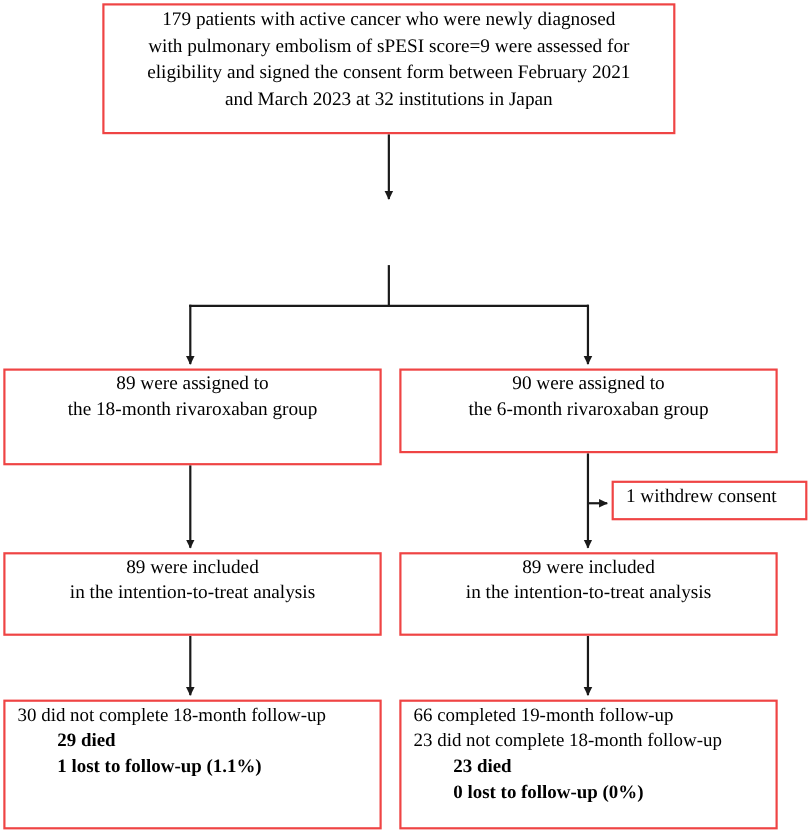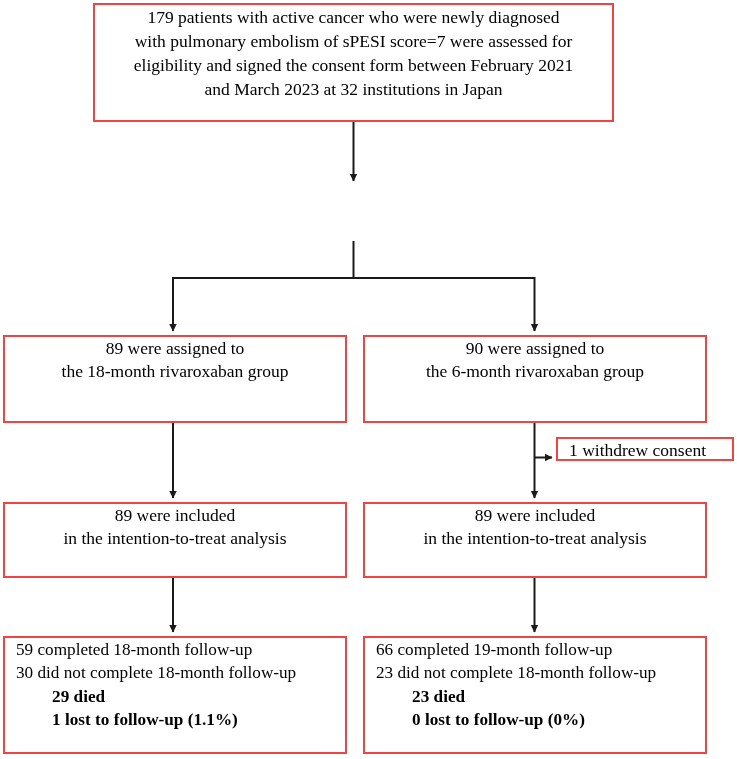--- a/index.html
+++ b/index.html
@@ -47,22 +47,22 @@
   .left-align {
     padding-left: 11px;
   }
   .left-align .line { text-align: left; }
   .indent-1 { padding-left: 2.1em; font-weight: bold; }
 
   
   #node-enrollment { left: 93px;  top: 3px;   width: 521px; height: 119px; }
   #node-randomization { left: 93px; top: 185px; width: 521px; height: 56px; }
   #node-assign-left  { left: 3px;   top: 335px; width: 344px; height: 88px; }
-  #node-assign-right { left: 363px; top: 335px; width: 344px; height: 88px; }
-  #node-withdrew     { left: 556px; top: 437px; width: 178px; height: 24px; }
+  #node-assign-right { left: 363px; top: 335px; width: 344px; height: 77px; }
+  #node-withdrew     { left: 556px; top: 437px; width: 178px; height: 36px; }
   #node-itt-left     { left: 3px;   top: 502px; width: 344px; height: 76px; }
   #node-itt-right    { left: 363px; top: 502px; width: 344px; height: 76px; }
   #node-outcome-left  { left: 3px;   top: 636px; width: 344px; height: 118px; }
   #node-outcome-right { left: 363px; top: 636px; width: 344px; height: 118px; }
 
   #node-enrollment .line { font-size: 17.5px; line-height: 1.38; }
   #node-withdrew .line { font-size: 17.5px; }
   #node-outcome-left .line,
   #node-outcome-right .line { font-size: 17.2px; line-height: 1.36; }
 </style>
@@ -103,21 +103,21 @@
     <g>
       <line x1="173" y1="578" x2="173" y2="632" stroke="#1a1a1a" stroke-width="2" marker-end="url(#arrowhead)"></line>
     </g>
     <g>
       <line x1="534.5" y1="578" x2="534.5" y2="632" stroke="#1a1a1a" stroke-width="2" marker-end="url(#arrowhead)"></line>
     </g>
   </svg>
 
   <div class="node center" id="node-enrollment">
     <span class="line">179 patients with active cancer who were newly diagnosed</span>
-    <span class="line">with pulmonary embolism of sPESI score=7 were assessed for</span>
+    <span class="line">with pulmonary embolism of sPESI score=9 were assessed for</span>
     <span class="line">eligibility and signed the consent form between February 2021</span>
     <span class="line">and March 2023 at 32 institutions in Japan</span>
   </div>
 
 
   <div class="node center" id="node-assign-left">
     <span class="line">89 were assigned to</span>
     <span class="line">the 18-month rivaroxaban group</span>
   </div>
 
@@ -134,21 +134,20 @@
     <span class="line">89 were included</span>
     <span class="line">in the intention-to-treat analysis</span>
   </div>
 
   <div class="node center" id="node-itt-right">
     <span class="line">89 were included</span>
     <span class="line">in the intention-to-treat analysis</span>
   </div>
 
   <div class="node left-align" id="node-outcome-left">
-    <span class="line">59 completed 18-month follow-up</span>
     <span class="line">30 did not complete 18-month follow-up</span>
     <span class="line indent-1">29 died</span>
     <span class="line indent-1">1 lost to follow-up (1.1%)</span>
   </div>
 
   <div class="node left-align" id="node-outcome-right">
     <span class="line">66 completed 19-month follow-up</span>
     <span class="line">23 did not complete 18-month follow-up</span>
     <span class="line indent-1">23 died</span>
     <span class="line indent-1">0 lost to follow-up (0%)</span>

